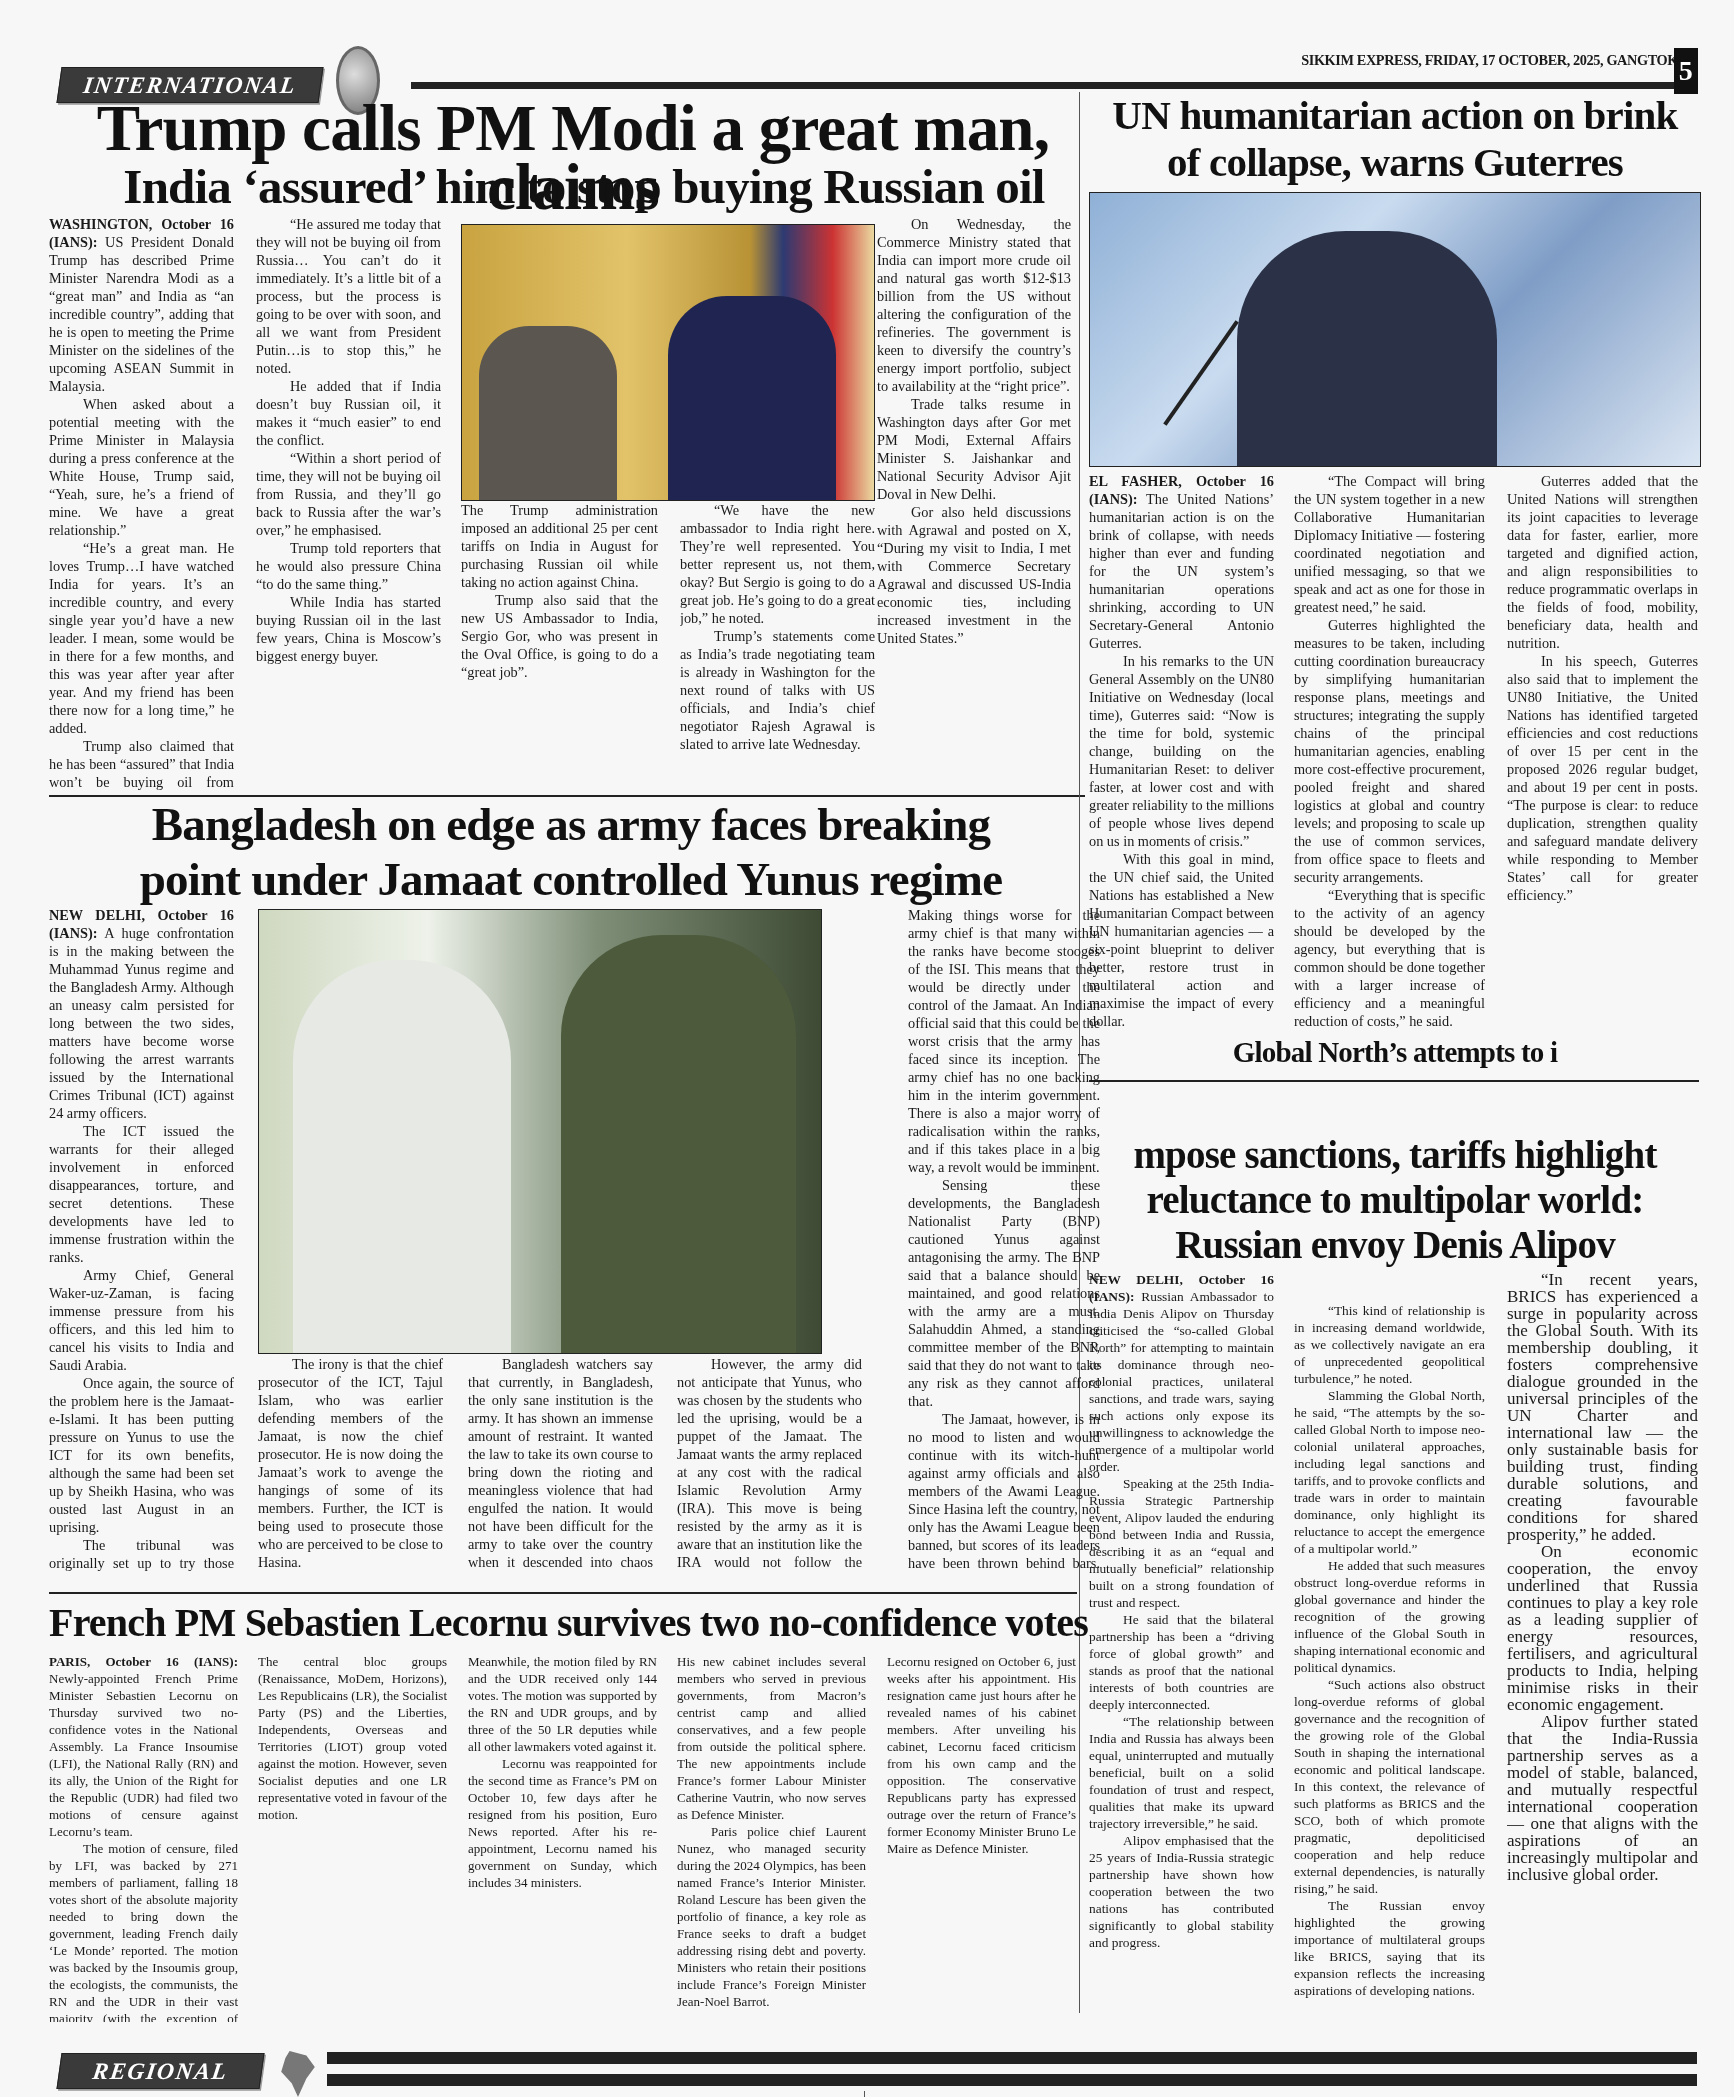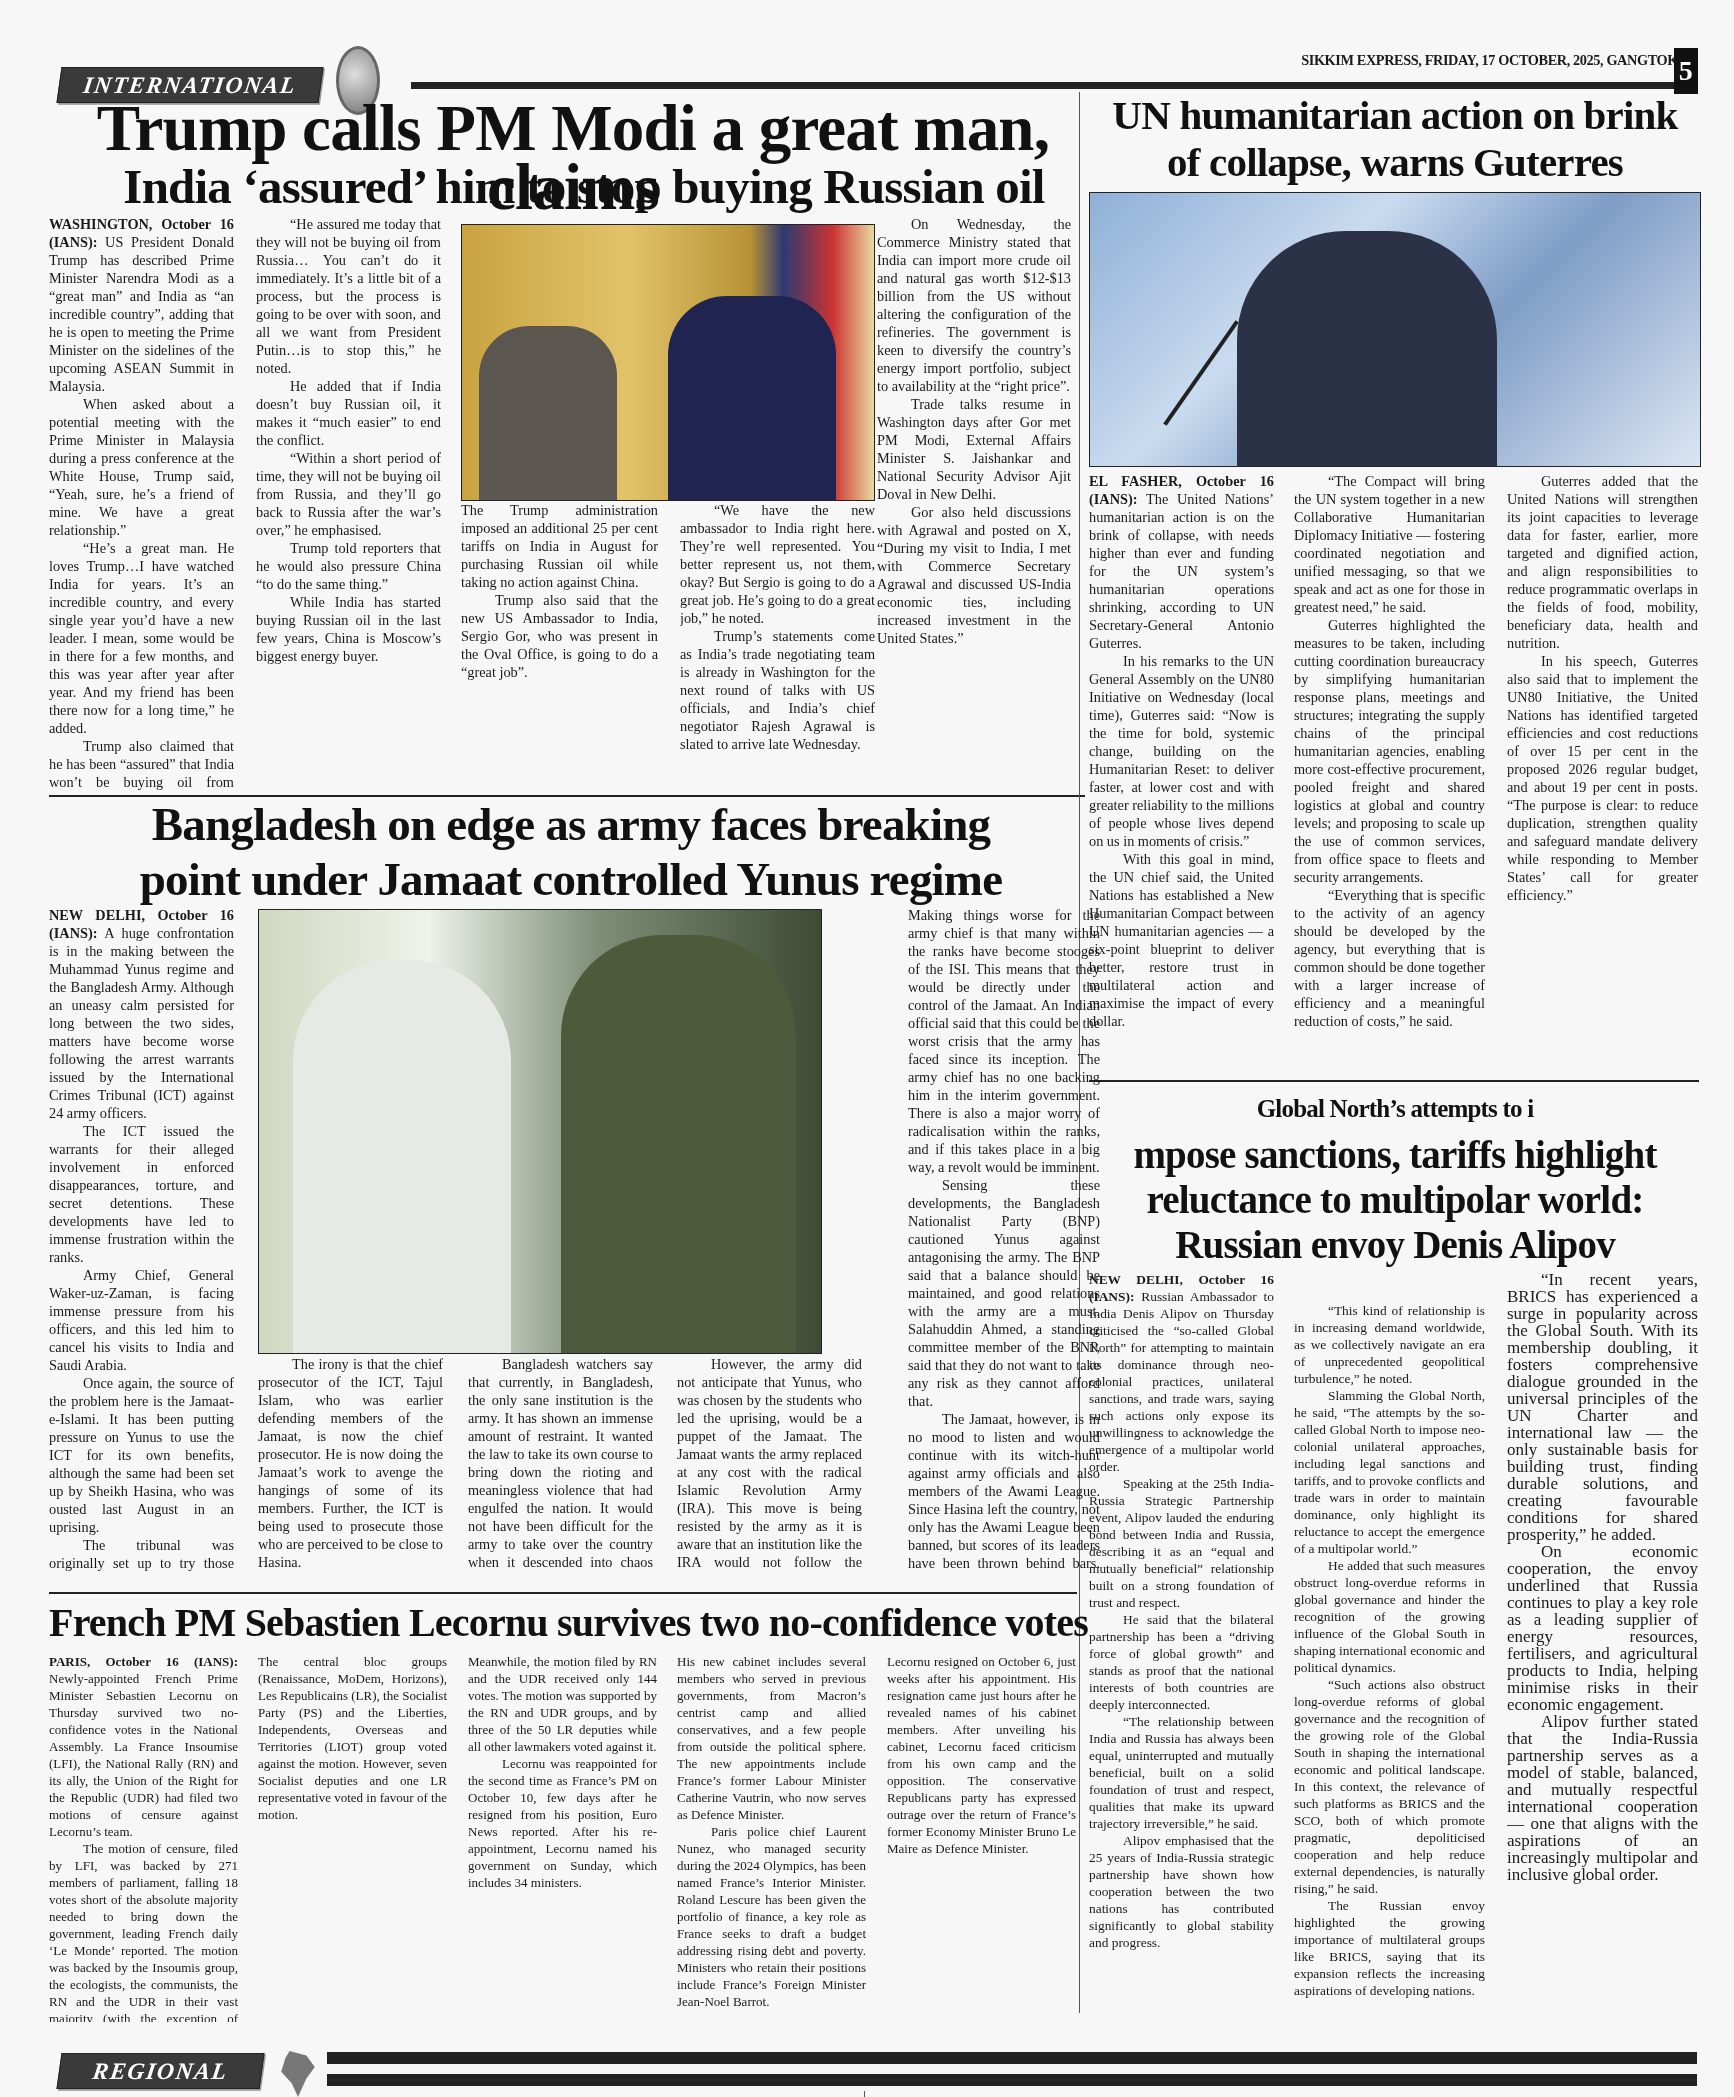--- a/index.html
+++ b/index.html
@@ -111,21 +111,21 @@
   <p>However, the army did not anticipate that Yunus, who was chosen by the students who led the uprising, would be a puppet of the Jamaat. The Jamaat wants the army replaced at any cost with the radical Islamic Revolution Army (IRA). This move is being resisted by the army as it is aware that an institution like the IRA would not follow the Constitution of Bangladesh and would instead pave the way for the installation of the Sharia Law.</p>
 
 </div>
 <div class="col" style="left:883px;top:906px;width:192px;height:667px;margin-left:25px;">
   <p class="first">Making things worse for the army chief is that many within the ranks have become stooges of the ISI. This means that they would be directly under the control of the Jamaat. An Indian official said that this could be the worst crisis that the army has faced since its inception. The army chief has no one backing him in the interim government. There is also a major worry of radicalisation within the ranks, and if this takes place in a big way, a revolt would be imminent.</p>
   <p>Sensing these developments, the Bangladesh Nationalist Party (BNP) cautioned Yunus against antagonising the army. The BNP said that a balance should be maintained, and good relations with the army are a must. Salahuddin Ahmed, a standing committee member of the BNP, said that they do not want to take any risk as they cannot afford that.</p>
   <p>The Jamaat, however, is in no mood to listen and would continue with its witch-hunt against army officials and also members of the Awami League. Since Hasina left the country, not only has the Awami League been banned, but scores of its leaders have been thrown behind bars. These developments that are taking place openly and blatantly put Bangladesh in a risky situation. The experts warn that a revolt not just within the army, but also by the people, could be expected if things do not change rapidly.</p>
 </div>
 <div class="rule" style="left:49px;top:1592px;width:1028px;height:1.7px;"></div>
 
-<div class="hl" style="left:1091px;top:1086px;width:608px;font-size:25px;line-height:45px;">Global North’s attempts to i</div>
+<div class="hl" style="left:1091px;top:1030px;width:608px;font-size:29px;line-height:45px;">Global North’s attempts to i</div>
 <div class="hl" style="left:1091px;top:1132px;width:608px;font-size:39px;line-height:45px;">mpose sanctions, tariffs highlight</div>
 <div class="hl" style="left:1091px;top:1177px;width:608px;font-size:39px;line-height:45px;">reluctance to multipolar world:</div>
 <div class="hl" style="left:1091px;top:1222px;width:608px;font-size:39px;line-height:45px;">Russian envoy Denis Alipov</div>
 
 <div class="col" style="left:1089px;top:1271px;width:185px;height:747px;font-size:13.4px;line-height:17px;">
   <p class="first"><span class="dateline">NEW DELHI, October 16 (IANS):</span> <span>Russian Ambassador to India Denis Alipov on Thursday criticised the “so-called Global North” for attempting to maintain its dominance through neo-colonial practices, unilateral sanctions, and trade wars, saying such actions only expose its unwillingness to acknowledge the emergence of a multipolar world order.</span></p>
   <p>Speaking at the 25th India-Russia Strategic Partnership event, Alipov lauded the enduring bond between India and Russia, describing it as an “equal and mutually beneficial” relationship built on a strong foundation of trust and respect.</p>
   <p>He said that the bilateral partnership has been a “driving force of global growth” and stands as proof that the national interests of both countries are deeply interconnected.</p>
   <p>“The relationship between India and Russia has always been equal, uninterrupted and mutually beneficial, built on a solid foundation of trust and respect, qualities that make its upward trajectory irreversible,” he said.</p>
   <p>Alipov emphasised that the 25 years of India-Russia strategic partnership have shown how cooperation between the two nations has contributed significantly to global stability and progress.</p>

